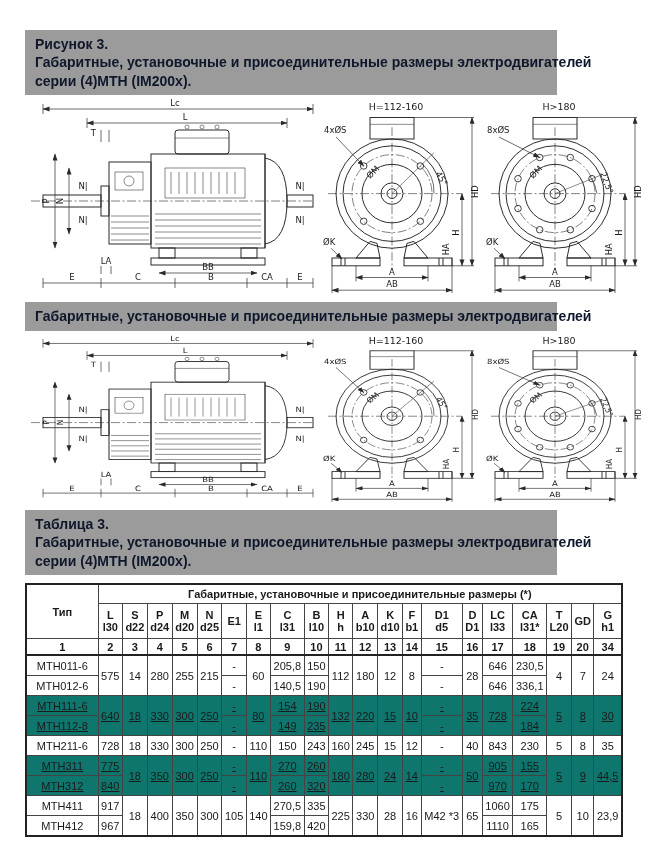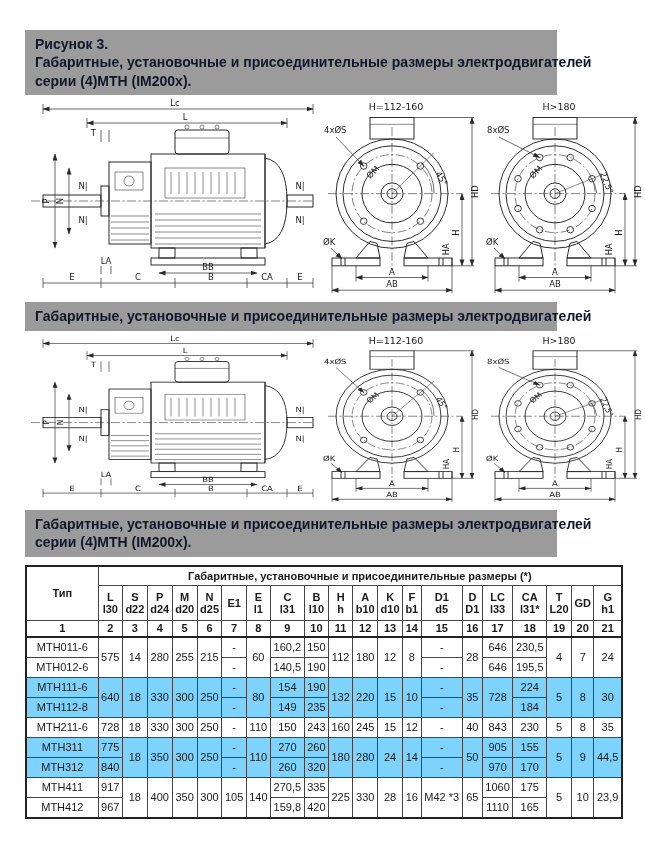--- a/index.html
+++ b/index.html
@@ -18,21 +18,21 @@
   .bolt{stroke:#2a2a2a;stroke-width:.9;fill:none;}
   
   .t3{border-collapse:collapse;width:598px;font-size:11px;table-layout:auto;border:2px solid #222;}
   .t3 th,.t3 td{border:1px solid #444;text-align:center;vertical-align:middle;padding:0 2px;line-height:1.12;}
   .t3 thead th{font-weight:bold;}
   .t3 tr.sprow th{height:18px;font-size:11px;}
   .t3 tr.colrow th{height:34px;font-size:11px;}
   .t3 tr.numrow td{height:15px;font-weight:bold;border-bottom:2px solid #222;}
   .t3 tbody td{height:19px;}
   .t3 td.typ{min-width:64px;}
-  .t3 tr.shade td{background:#7dd3fc;}
+  .t3 tr.shade td{background:#0f766e;text-decoration:underline;}
 </style>
 </head>
 <body>
 
 <svg width="0" height="0" style="position:absolute">
   <defs>
     <marker id="arr" markerWidth="9" markerHeight="7" refX="6.5" refY="2.5" orient="auto-start-reverse" markerUnits="userSpaceOnUse">
       <path d="M0,0 L7,2.5 L0,5 Z" fill="#2a2a2a"></path>
     </marker>
   </defs>
@@ -438,20 +438,21 @@
         <text x="70" y="181" text-anchor="middle">A</text>
         <line class="dim" x1="10" y1="172" x2="10" y2="200"></line>
           <line class="dim" x1="130" y1="172" x2="130" y2="200"></line>
         <line class="dim" x1="10" y1="197" x2="130" y2="197" marker-start="url(#arr)" marker-end="url(#arr)"></line>
         <text x="70" y="194" text-anchor="middle">AB</text>
       </g>
     </svg>
   </div>
 
   <div class="gbar">
+    <div>Таблица 3.</div>
     <div>Габаритные, установочные и присоединительные размеры электродвигателей</div>
     <div>серии (4)МТН (IM200x).</div>
   </div>
 
   <div style="margin-top:8px;">
     <table class="t3">
       <thead>
         <tr class="sprow">
           <th rowspan="2">Тип</th>
           <th colspan="20">Габаритные, установочные и присоединительные размеры (*)</th>
@@ -550,55 +551,55 @@
             <td>11</td>
             <td>12</td>
             <td>13</td>
             <td>14</td>
             <td>15</td>
             <td>16</td>
             <td>17</td>
             <td>18</td>
             <td>19</td>
             <td>20</td>
-            <td>21</td>
+            <td>34</td>
           </tr>
       </thead>
       <tbody id="tbody">
           <tr>
             <td class="typ">МТН011-6</td>
             <td rowspan="2">575</td>
             <td rowspan="2">14</td>
             <td rowspan="2">280</td>
             <td rowspan="2">255</td>
             <td rowspan="2">215</td>
             <td>-</td>
             <td rowspan="2">60</td>
-            <td>160,2</td>
+            <td>205,8</td>
             <td>150</td>
             <td rowspan="2">112</td>
             <td rowspan="2">180</td>
             <td rowspan="2">12</td>
             <td rowspan="2">8</td>
             <td>-</td>
             <td rowspan="2">28</td>
             <td>646</td>
             <td>230,5</td>
             <td rowspan="2">4</td>
             <td rowspan="2">7</td>
             <td rowspan="2">24</td>
           </tr>
           <tr>
             <td class="typ">МТН012-6</td>
             <td>-</td>
             <td>140,5</td>
             <td>190</td>
             <td>-</td>
             <td>646</td>
-            <td>195,5</td>
+            <td>336,1</td>
           </tr>
           <tr class="shade">
             <td class="typ">МТН111-6</td>
             <td rowspan="2">640</td>
             <td rowspan="2">18</td>
             <td rowspan="2">330</td>
             <td rowspan="2">300</td>
             <td rowspan="2">250</td>
             <td>-</td>
             <td rowspan="2">80</td>

